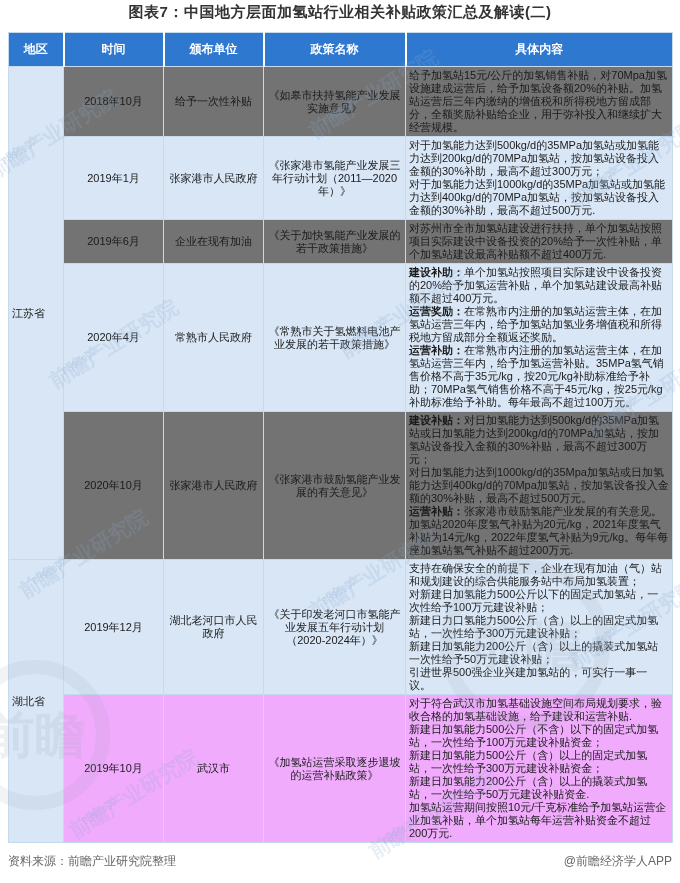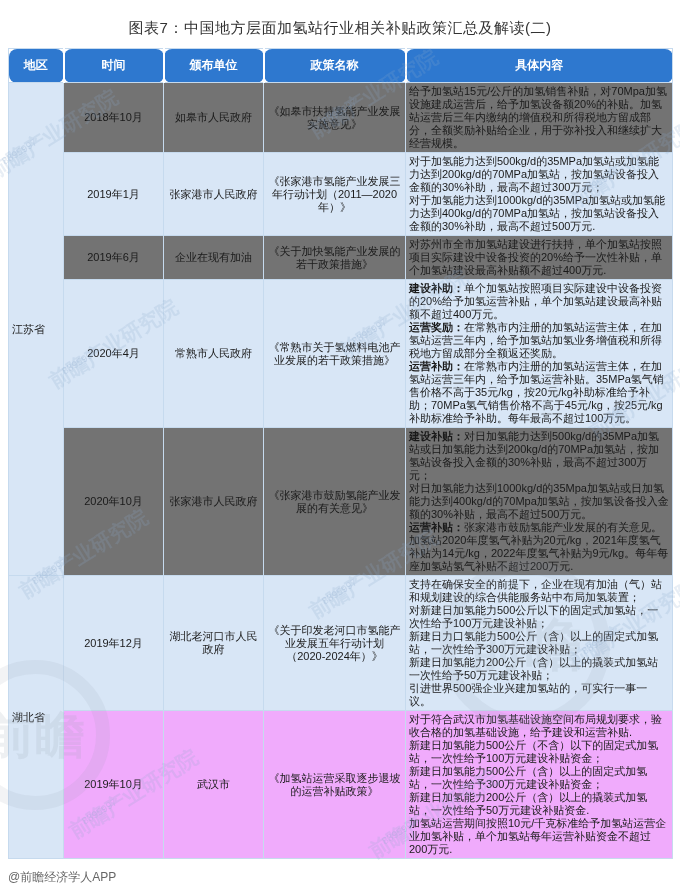--- a/index.html
+++ b/index.html
@@ -4,33 +4,33 @@
 <style>
   * { margin:0; padding:0; box-sizing:border-box; }
   html,body { width:680px; }
   body {
     width:680px; height:883px; position:relative; overflow:hidden;
     background:#ffffff;
     font-family:"Liberation Sans","DejaVu Sans",sans-serif;
     color:#1a1a1a;
   }
   .page-title {
-    margin-top:19px; text-align:center;
-    font-size:15px; font-weight:normal; color:#333333;
+    margin-top:3px; text-align:center;
+    font-size:15px; font-weight:bold; color:#333333;
     letter-spacing:0.5px;
   }
   .table-wrap { margin:10px 8px 0 8px; position:relative; z-index:2; }
   table.policy-table {
     width:664px; border-collapse:collapse; table-layout:fixed;
     border:1px solid #c6daee;
   }
   table.policy-table th {
     background:var(--header-bg); color:var(--header-fg);
     font-size:12px; font-weight:bold; text-align:center;
-    padding:8px 2px; border-left:2px solid #ffffff;border-radius:8px;
+    padding:8px 2px; border-left:2px solid #ffffff;
   }
   table.policy-table th:first-child { border-left:none; }
   table.policy-table td {
     border:1px solid #c6daee; vertical-align:middle;
     font-size:11px; line-height:13px; padding:2px 3px;
   }
   td.c-center { text-align:center; }
   td.c-region { background:var(--region-bg); text-align:left; font-size:11.5px; }
   tr.r-light > td.c-data  { background:#737373; }
   tr.r-light2 > td.c-data { background:#f0abfc; }
@@ -81,21 +81,21 @@
           <th>时间</th>
           <th>颁布单位</th>
           <th>政策名称</th>
           <th>具体内容</th>
         </tr>
     </thead>
     <tbody id="body-rows">
         <tr class="r-light">
           <td class="c-region" rowspan="5">江苏省</td>
           <td class="c-center c-data">2018年10月</td>
-          <td class="c-center c-data">如皋市人民政府</td>
+          <td class="c-center c-data">给予一次性补贴</td>
           <td class="c-center c-data">《如皋市扶持氢能产业发展实施意见》</td>
           <td class="c-content c-data">
             <p><span>给予加氢站15元/公斤的加氢销售补贴，对70Mpa加氢设施建成运营后，给予加氢设备额20%的补贴。加氢站运营后三年内缴纳的增值税和所得税地方留成部分，全额奖励补贴给企业，用于弥补投入和继续扩大经营规模。</span></p>
           </td>
         </tr>
         <tr class="r-blue">
           <td class="c-center c-data">2019年1月</td>
           <td class="c-center c-data">张家港市人民政府</td>
           <td class="c-center c-data">《张家港市氢能产业发展三年行动计划（2011—2020年）》</td>
           <td class="c-content c-data">
@@ -154,20 +154,21 @@
             <p><span>新建日加氢能力500公斤（含）以上的固定式加氢站，一次性给予300万元建设补贴资金；</span></p>
             <p><span>新建日加氢能力200公斤（含）以上的撬装式加氢站，一次性给予50万元建设补贴资金.</span></p>
             <p><span>加氢站运营期间按照10元/千克标准给予加氢站运营企业加氢补贴，单个加氢站每年运营补贴资金不超过200万元.</span></p>
           </td>
         </tr>
       </tbody>
   </table>
 </div>
 
 <div class="footer">
+  <span>资料来源：前瞻产业研究院整理</span>
   <span>@前瞻经济学人APP</span>
 </div>
 
 <div class="wm-layer" id="wm-layer">
     <div class="wm-text" style="left: -20px; top: 120px;">前瞻产业研究院</div>
     <div class="wm-code" style="left: 0px; top: 146px;">8395997</div>
     <div class="wm-text" style="left: 300px; top: 80px;">前瞻产业研究院</div>
     <div class="wm-code" style="left: 320px; top: 106px;">8395997</div>
     <div class="wm-text" style="left: 560px; top: 150px;">前瞻产业研究院</div>
     <div class="wm-code" style="left: 580px; top: 176px;">8395997</div>

